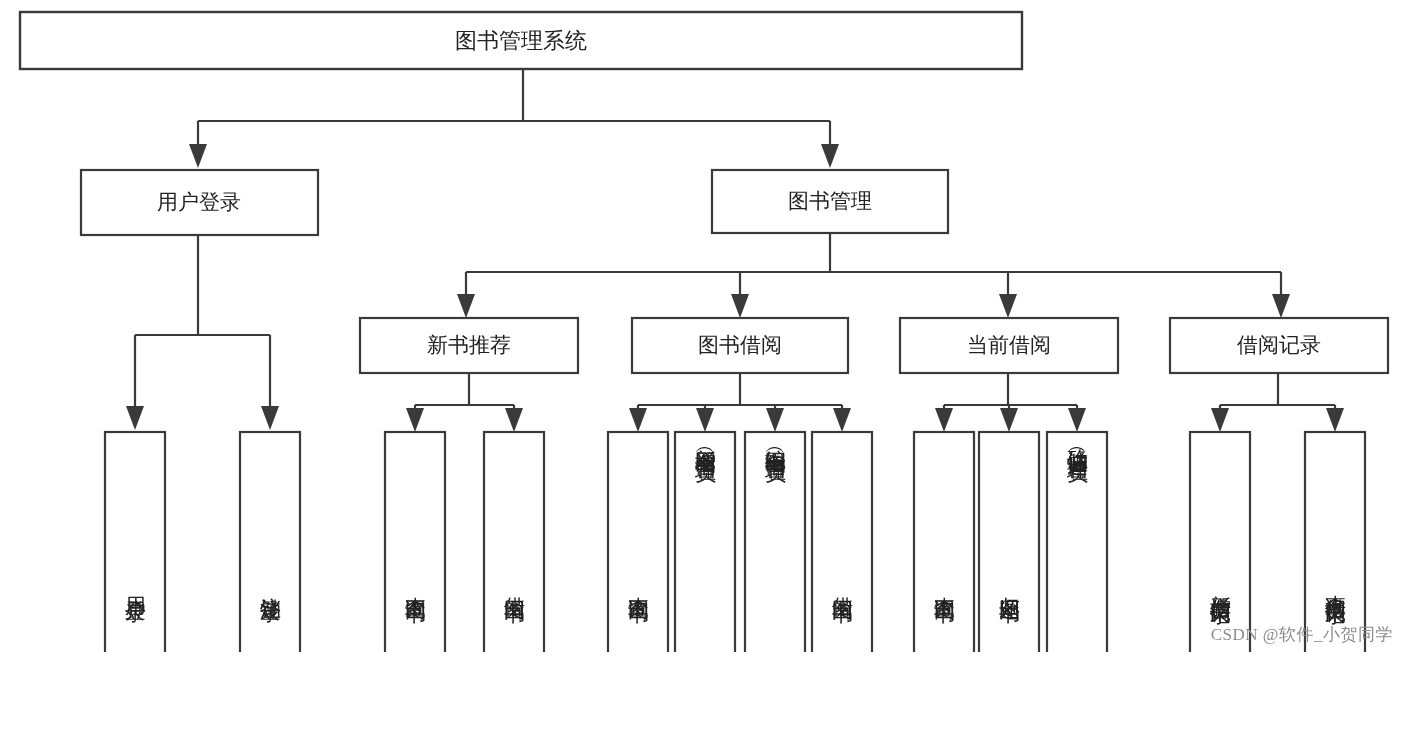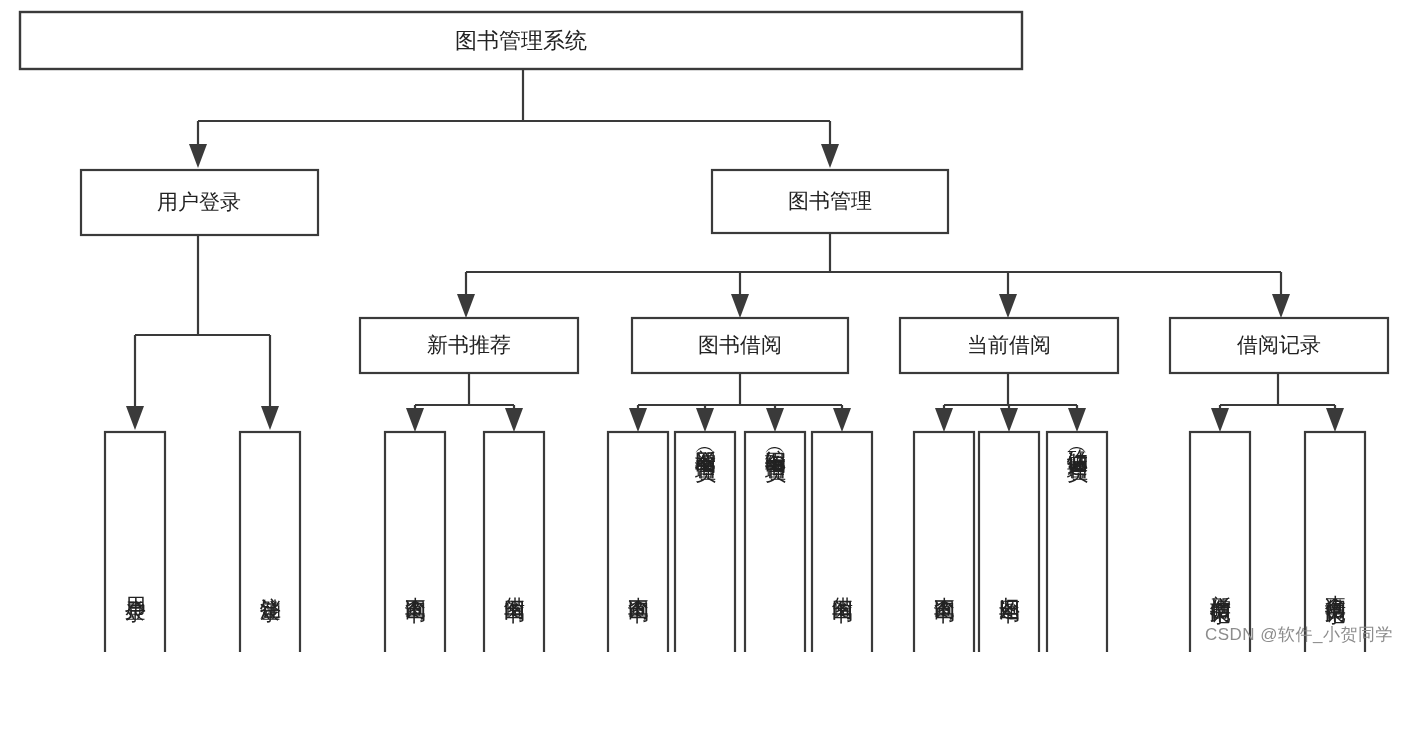--- a/index.html
+++ b/index.html
@@ -73,21 +73,21 @@
     line-height: 1.18;
     letter-spacing: 2px;
     color: #222222;
     white-space: nowrap;
     text-align: center;
   }
   .watermark {
     position: absolute;
     right: 12px;
     bottom: 6px;
-    font-family: Liberation Sans, sans-serif;
+    font-family: Liberation Serif, serif;
     font-size: 17px;
     color: #8c8c8c;
     letter-spacing: 0.5px;
     user-select: none;
     margin-left: 24px;
   }
 </style>
 </head>
 <body>
 

